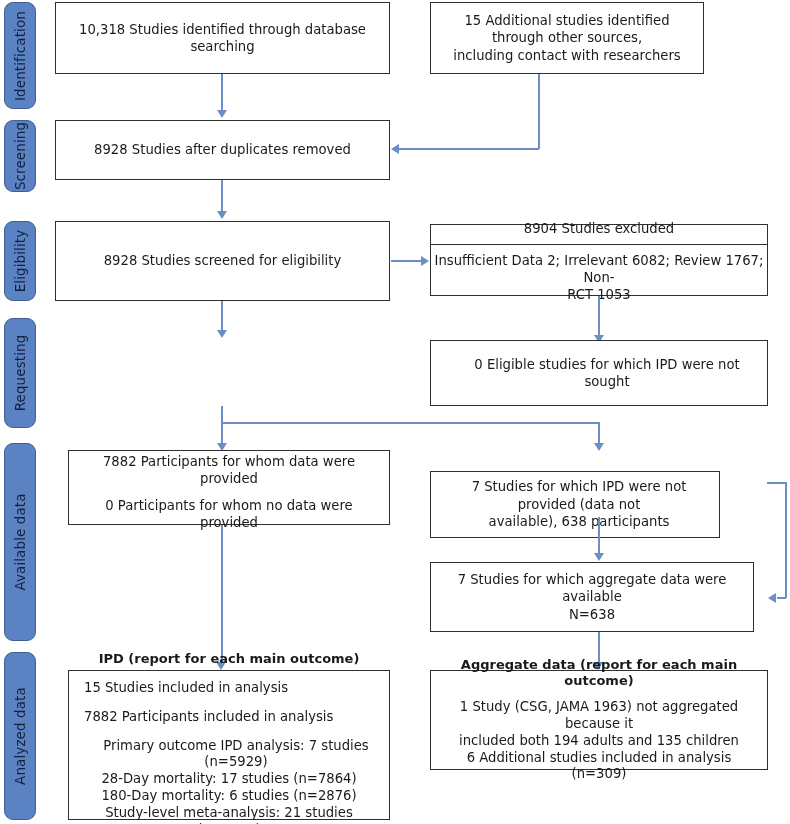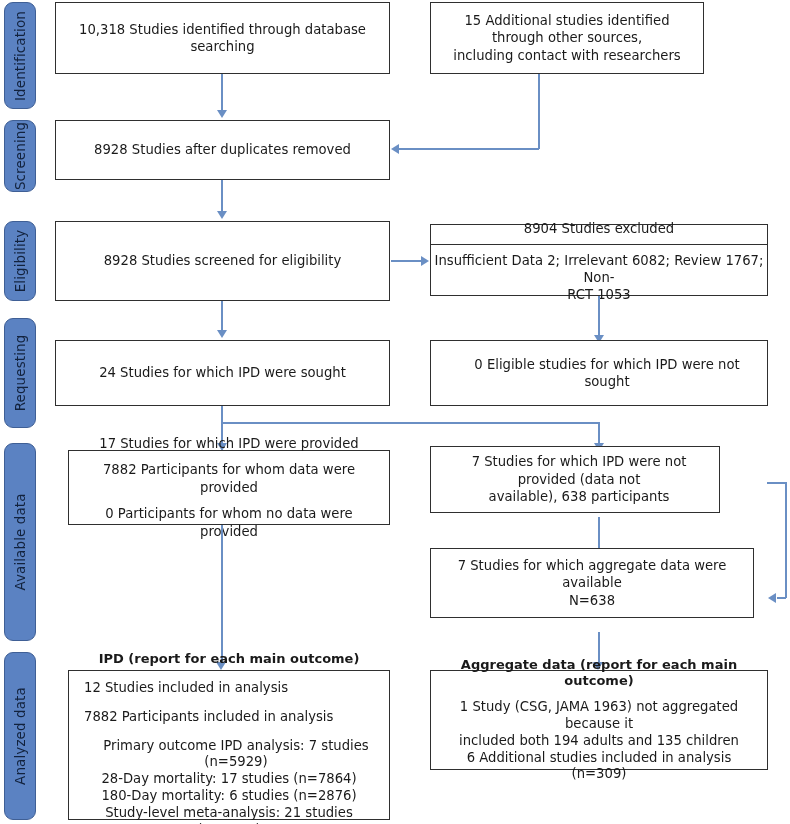--- a/index.html
+++ b/index.html
@@ -171,68 +171,64 @@
 
   <div class="conn h" style="left:391px;top:260px;width:31px;"></div>
   <div class="arrow-right" style="left:421px;top:256px;"></div>
 
   <div class="conn v" style="left:221px;top:301px;height:32px;"></div>
   <div class="arrow-down" style="left:217px;top:330px;"></div>
 
   <div class="conn v" style="left:598px;top:296px;height:42px;"></div>
   <div class="arrow-down" style="left:594px;top:335px;"></div>
 
-  <div class="node" style="left:55px;top:340px;width:335px;height:66px;">
-    <span class="line">24 Studies for which IPD were sought</span>
-  </div>
 
   <div class="node" style="left:430px;top:340px;width:338px;height:66px;padding-left:24px;">
     <span class="line">0 Eligible studies for which IPD were not sought</span>
   </div>
 
   <div class="conn v" style="left:221px;top:406px;height:39px;"></div>
   <div class="arrow-down" style="left:217px;top:443px;"></div>
 
   <div class="conn h" style="left:221px;top:422px;width:377px;"></div>
   <div class="conn v" style="left:598px;top:422px;height:23px;"></div>
   <div class="arrow-down" style="left:594px;top:443px;"></div>
 
   <div class="node" style="left:68px;top:450px;width:322px;height:75px;">
-    <span class="line">17 Studies for which IPD were provided</span>
     <span class="line spaced-sm">7882 Participants for whom data were provided</span>
     <span class="line spaced-sm">0 Participants for whom no data were provided</span>
   </div>
 
-  <div class="node" style="left:430px;top:446px;width:290px;height:67px;padding-left:16px;">
+  <div class="node" style="left:430px;top:471px;width:290px;height:67px;padding-left:16px;">
     <span class="line">7 Studies for which IPD were not provided (data not</span>
     <span class="line">available), 638 participants</span>
   </div>
 
   <div class="conn h" style="left:767px;top:482px;width:19px;"></div>
   <div class="conn v" style="left:785px;top:482px;height:116px;"></div>
   <div class="conn h" style="left:777px;top:597px;width:9px;"></div>
   <div class="arrow-left" style="left:768px;top:593px;"></div>
 
   <div class="conn v" style="left:598px;top:517px;height:38px;"></div>
   <div class="arrow-down" style="left:594px;top:553px;"></div>
 
-  <div class="node" style="left:430px;top:548px;width:324px;height:70px;">
+  <div class="node" style="left:430px;top:562px;width:324px;height:70px;">
     <span class="line">7 Studies for which aggregate data were available</span>
     <span class="line">N=638</span>
   </div>
 
   <div class="conn v" style="left:221px;top:525px;height:140px;"></div>
   <div class="arrow-down" style="left:216px;top:662px;"></div>
 
   <div class="conn v" style="left:598px;top:632px;height:33px;"></div>
   <div class="arrow-down" style="left:593px;top:662px;"></div>
 
   <div class="node tight" style="left:68px;top:670px;width:322px;height:150px;padding:6px 8px;">
     <span class="line title">IPD (report for each main outcome)</span>
-    <span class="line spaced" style="text-align:left;padding-left:14px;">12 Studies included in analysis</span>
+    <span class="line spaced" style="text-align:left;padding-left:14px;">15 Studies included in analysis</span>
     <span class="line spaced" style="text-align:left;padding-left:14px;">7882 Participants included in analysis</span>
     <span class="line spaced" style="text-align:center;padding-left:14px;">Primary outcome IPD analysis: 7 studies (n=5929)</span>
     <span class="line">28-Day mortality: 17 studies (n=7864)</span>
     <span class="line">180-Day mortality: 6 studies (n=2876)</span>
     <span class="line">Study-level meta-analysis: 21 studies (n=7670)</span>
   </div>
 
   <div class="node tight" style="left:430px;top:670px;width:338px;height:100px;padding:6px 8px;">
     <span class="line title">Aggregate data (report for each main outcome)</span>
     <span class="line spaced-sm">1 Study (CSG, JAMA 1963) not aggregated because it</span>

